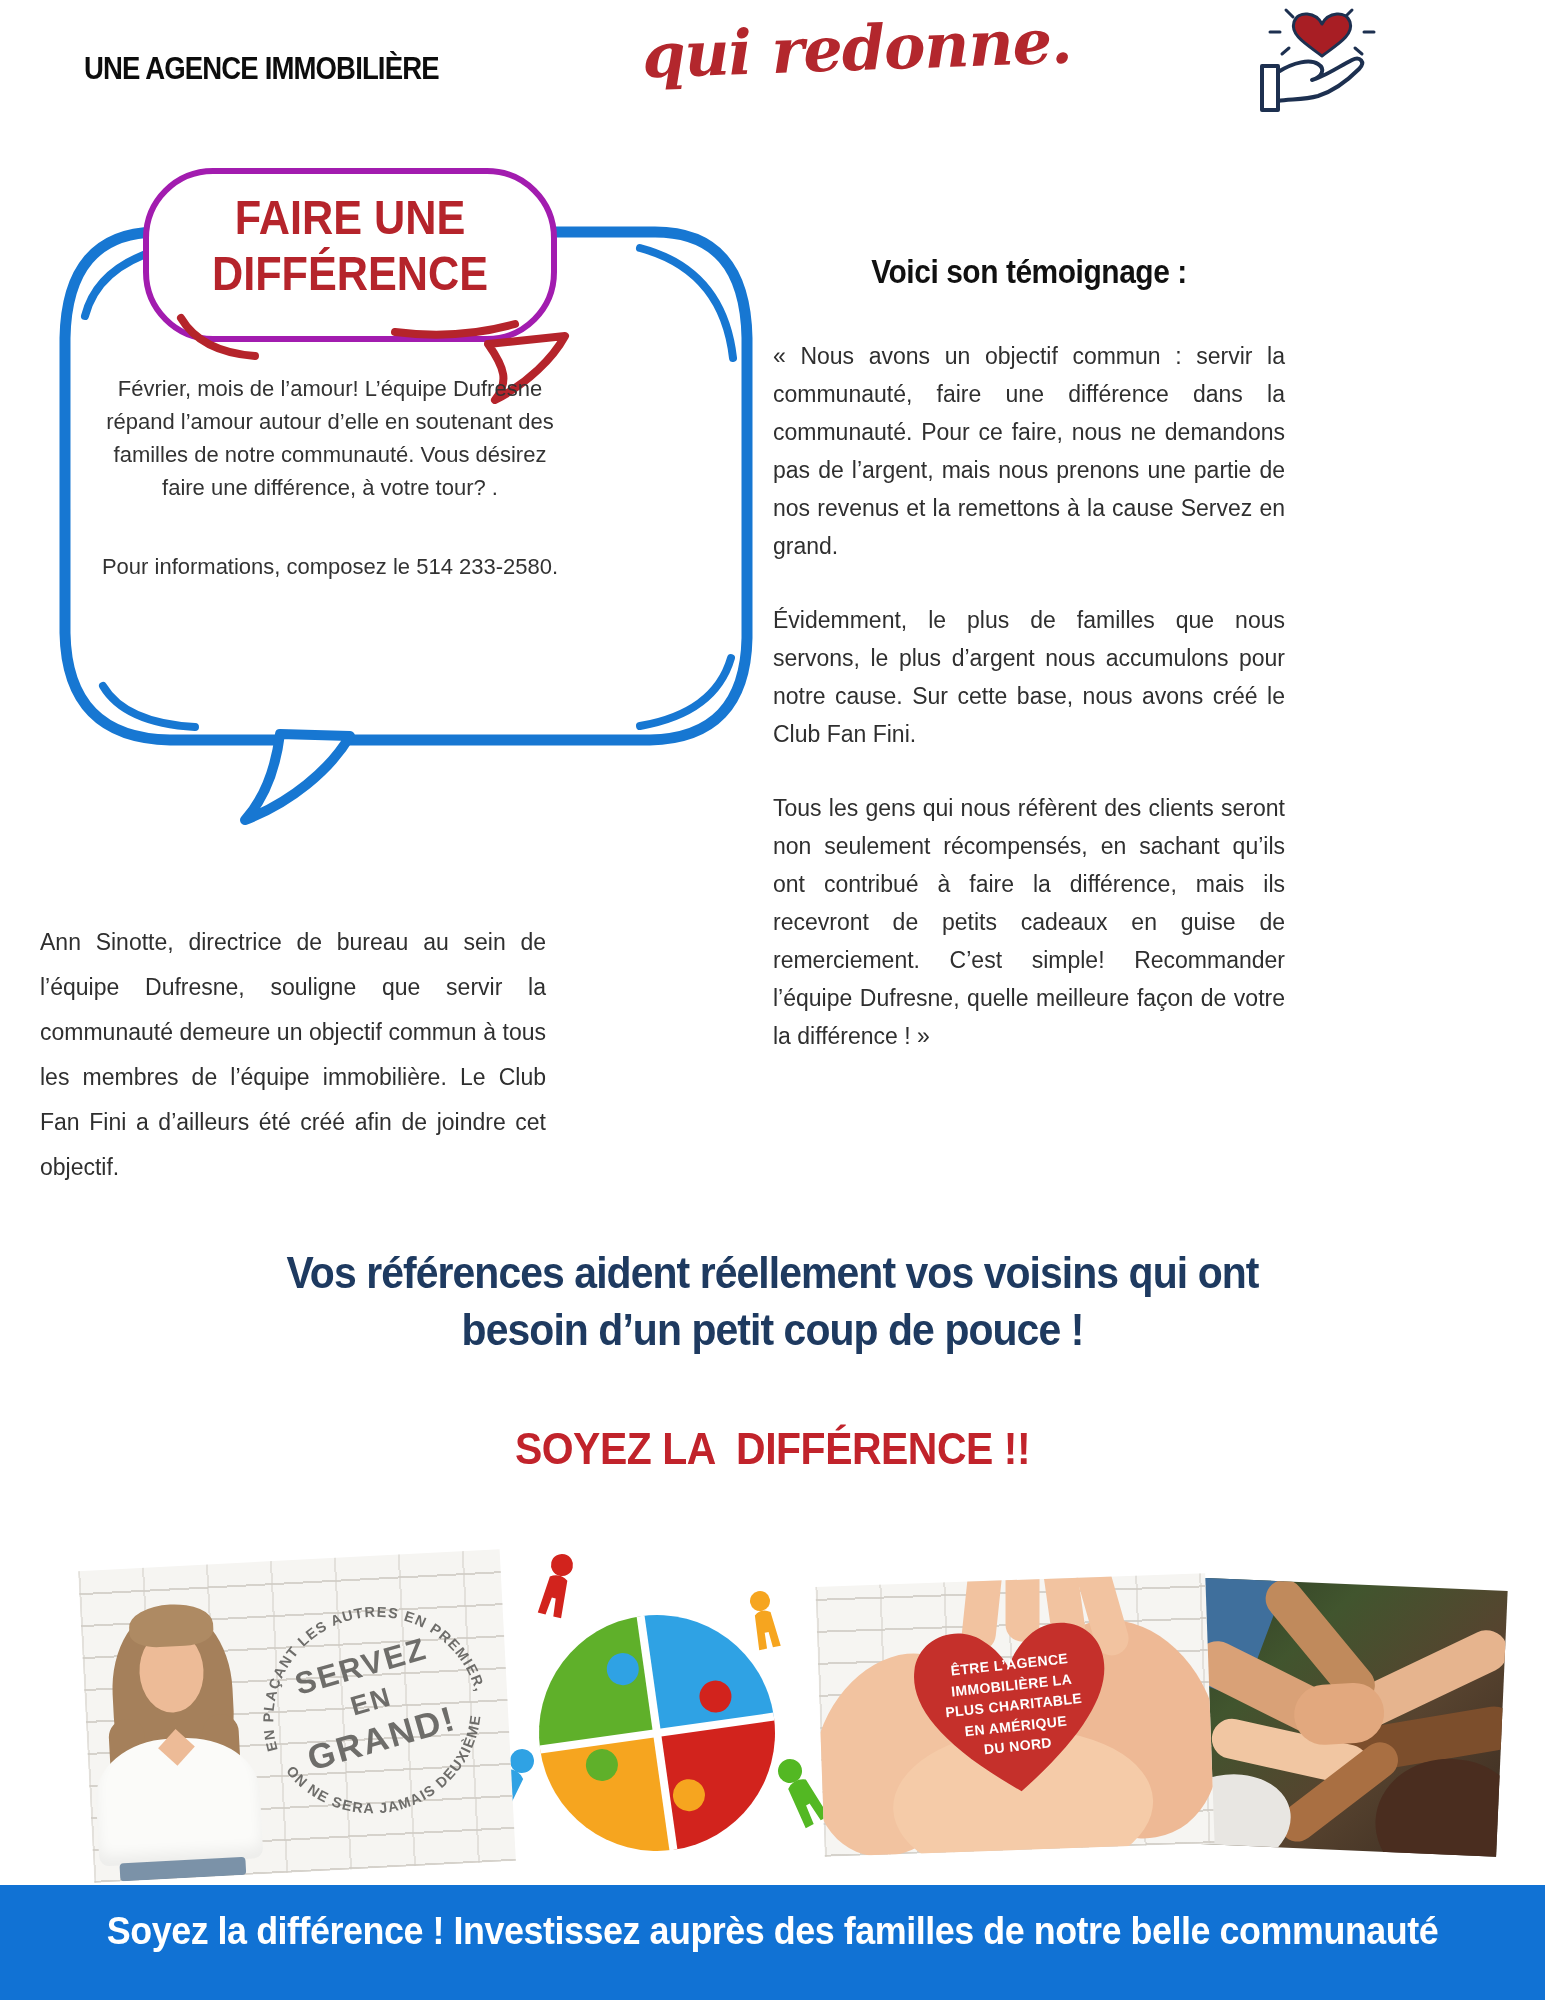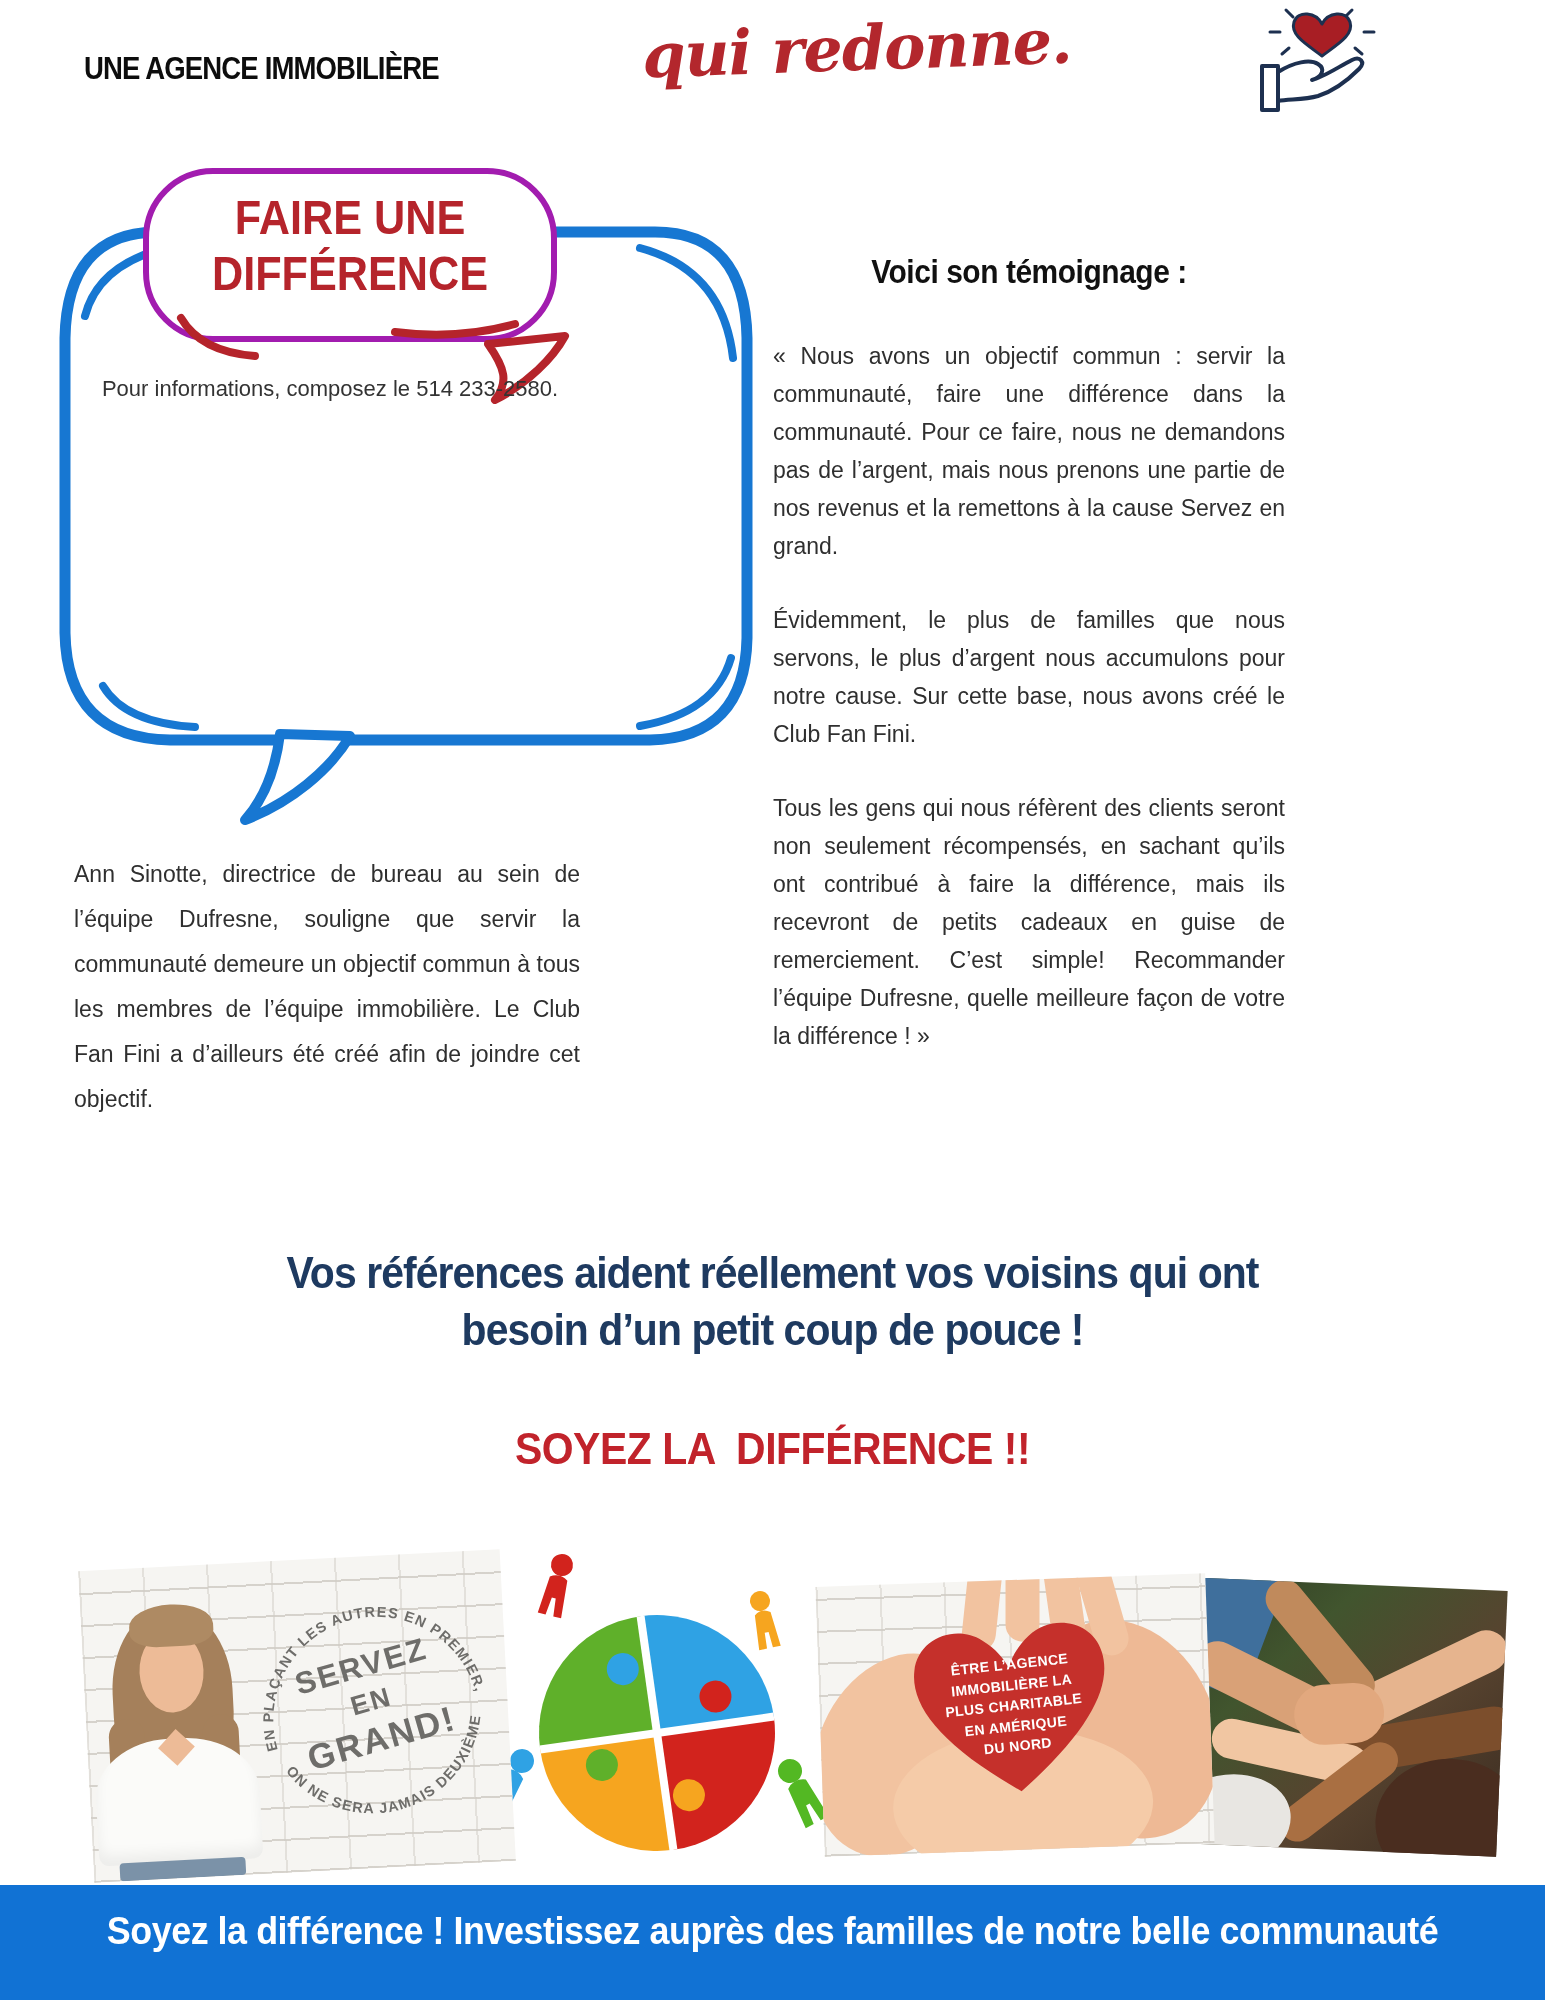--- a/index.html
+++ b/index.html
@@ -25,21 +25,21 @@
   .bubble-text .p1{margin-bottom:46px;}
   .bubble-text .p2{margin-bottom:32px;}
 
   
   .right-col{left:773px;top:252px;width:512px;}
   .right-col h2{margin:0 0 46px 0;text-align:center;font-size:34px;font-weight:700;color:#111;
                 letter-spacing:-.5px;transform:scaleX(.88);transform-origin:center;white-space:nowrap;}
   .right-col p{margin:0 0 36px 0;font-size:23px;line-height:38px;text-align:justify;color:#2f2f2f;}
 
   
-  .left-article{left:40px;top:852px;width:506px;font-size:23px;line-height:45px;text-align:justify;color:#2f2f2f;margin-left:34px;}
+  .left-article{left:40px;top:920px;width:506px;font-size:23px;line-height:45px;text-align:justify;color:#2f2f2f;}
 
   
   .navy-callout{left:0;top:1244px;width:100%;text-align:center;font-size:44px;line-height:57px;font-weight:700;
                 color:#1e3a60;letter-spacing:-1px;}
   .navy-callout .inner{max-width:1180px;margin:0 auto;}
   .red-callout{left:0;top:1424px;width:100%;text-align:center;font-size:44px;font-weight:700;
                color:#c1232b;letter-spacing:-.5px;white-space:pre-wrap;}
 
   
   .brick{background-color:#f6f5f2;
@@ -130,20 +130,21 @@
   </div>
   <svg class="abs" style="left:143px;top:280px;z-index:4;" width="440" height="130" viewBox="0 0 440 130">
     <g fill="none" stroke="#b5242b" stroke-width="8" stroke-linecap="round">
       <path d="M38 38 Q58 72 112 76"></path>
       <path d="M252 52 Q315 60 372 44"></path>
     </g>
     <path d="M345 64 C362 88 366 102 352 120 C385 103 410 78 422 56 Z" fill="#ffffff" stroke="#b5242b" stroke-width="8" stroke-linejoin="round"></path>
   </svg>
 
   <div class="abs bubble-text">
+    <p class="p1">Février, mois de l’amour! L’équipe Dufresne répand l’amour autour d’elle en soutenant des familles de notre communauté. Vous désirez faire une différence, à votre tour? .</p>
     <p class="p3">Pour informations, composez le 514 233-2580.</p>
   </div>
 
   <div class="abs right-col">
     <h2>Voici son témoignage :</h2>
     <p>« Nous avons un objectif commun : servir la communauté, faire une différence dans la communauté. Pour ce faire, nous ne demandons pas de l’argent, mais nous prenons une partie de nos revenus et la remettons à la cause Servez en grand.</p>
     <p>Évidemment, le plus de familles que nous servons, le plus d’argent nous accumulons pour notre cause. Sur cette base, nous avons créé le Club Fan Fini.</p>
     <p>Tous les gens qui nous réfèrent des clients seront non seulement récompensés, en sachant qu’ils ont contribué à faire la différence, mais ils recevront de petits cadeaux en guise de remerciement. C’est simple! Recommander l’équipe Dufresne, quelle meilleure façon de votre la différence ! »</p>
   </div>
 

